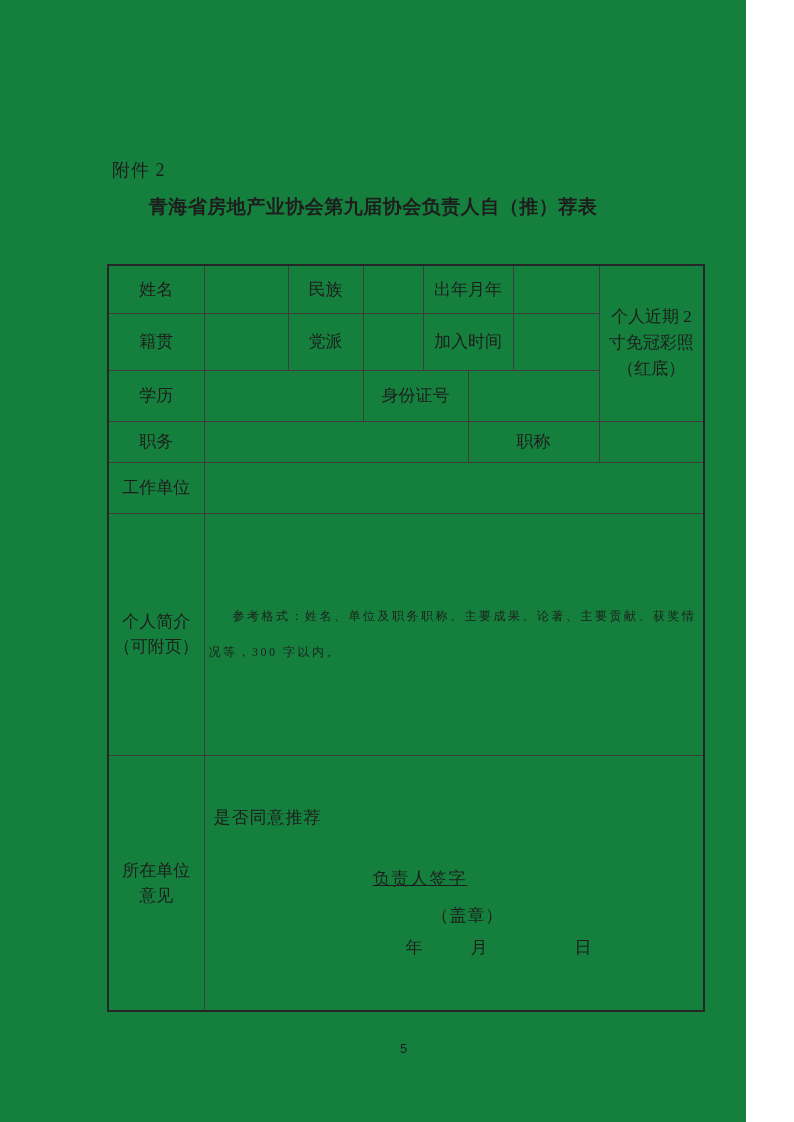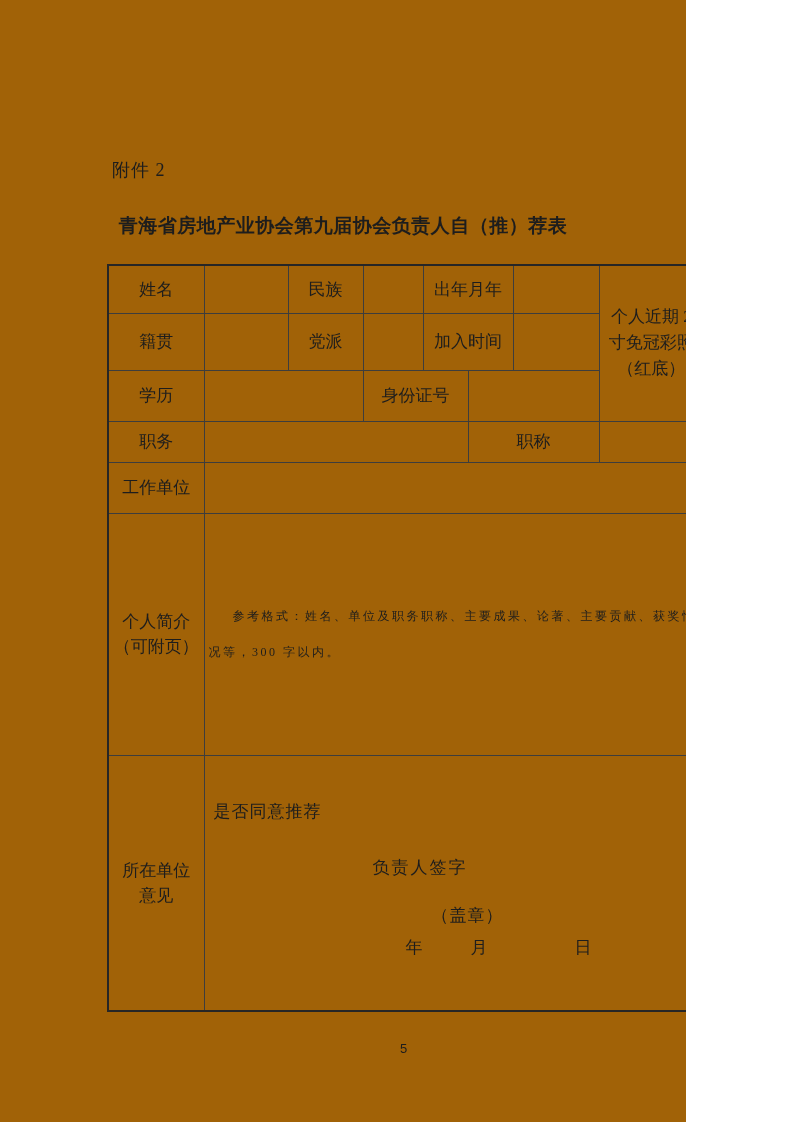--- a/index.html
+++ b/index.html
@@ -1,30 +1,30 @@
 <!DOCTYPE html>
 <html><head>
 <meta charset="utf-8">
 <style>
   html,body{margin:0;padding:0;background:#ffffff;}
   .page{
     position:relative;
-    width:686px;height:1122px;
-    background:#a16207;
+    width:746px;height:1122px;
+    background:#15803d;
     font-family:"Liberation Serif","DejaVu Serif",serif;
     color:#1d1d1d;
     overflow:hidden;
   }
   .attachment{
     position:absolute;left:112px;top:158px;
     font-size:18px;letter-spacing:1px;
   }
   .doc-title{
     position:absolute;left:0;top:194px;width:100%;
-    text-align:center;font-size:19px;font-weight:bold;letter-spacing:0.5px;margin-top:19px;
+    text-align:center;font-size:19px;font-weight:bold;letter-spacing:0.5px;
   }
   table.form{
     position:absolute;left:107px;top:264px;
     width:596px;
     border-collapse:collapse;table-layout:fixed;
     border:2px solid #262626;
   }
   table.form td{
     border:1px solid #3d3d3d;
     padding:0;
@@ -44,22 +44,22 @@
   }
   td.two-line-lbl{text-align:center;line-height:25px;font-family:Liberation Serif, serif;}
   td.profile-content{padding:0 12px 0 7px;}
   .profile-text{
     margin:4px;max-width:497px;
     text-indent:2em;
     font-size:12px;line-height:36px;letter-spacing:2.5px;
   }
   td.opinion-content{position:relative;}
   .op-item{position:absolute;white-space:nowrap;font-size:17px;letter-spacing:1px;}
-  .op-agree{left:9px;top:44px;}
-  .op-sign{left:168px;top:100px;letter-spacing:2px;}
+  .op-agree{left:9px;top:50px;}
+  .op-sign{left:168px;top:111px;letter-spacing:2px;text-decoration:underline;}
   .op-seal{left:227px;top:148px;}
   .op-year{left:201px;top:180px;}
   .op-month{left:266px;top:180px;}
   .op-day{left:370px;top:180px;}
   .page-number{
     position:absolute;left:400px;top:1041px;
     font-size:13px;font-family:"Liberation Sans",sans-serif;
   }
 </style>
 </head>

